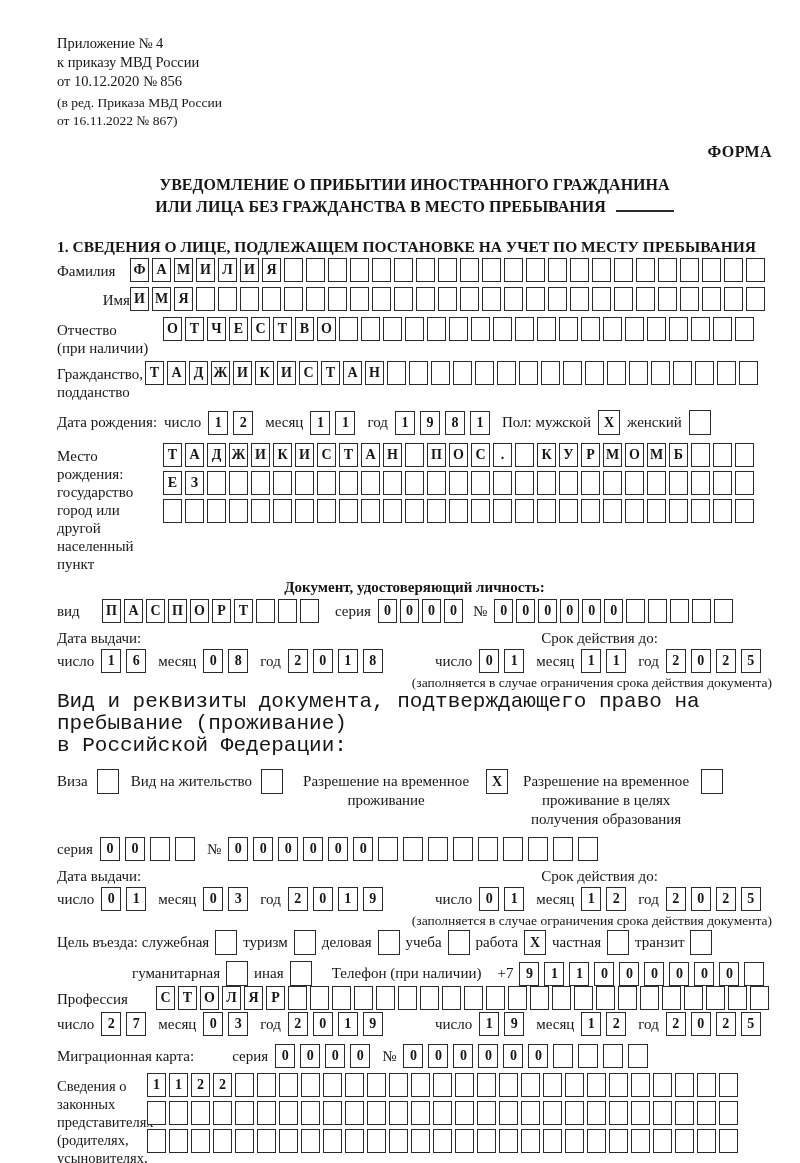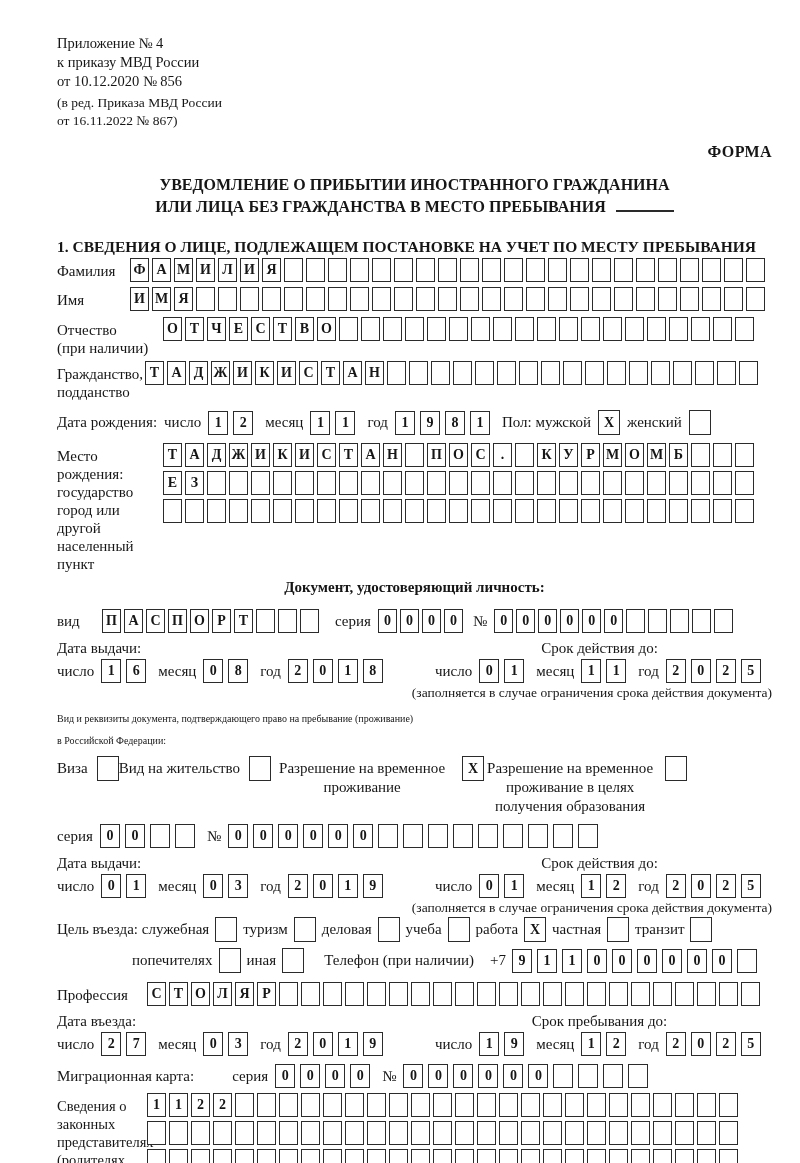--- a/index.html
+++ b/index.html
@@ -37,22 +37,22 @@
   
   .ig{display:flex;align-items:center;gap:7px;}
   .ig .ilbl{font-size:15px;white-space:nowrap;}
   .doc-h{text-align:center;font-weight:bold;font-size:15px;margin-top:6px;}
   .cap-row{display:flex;margin-top:7px;font-size:15px;}
   .cap1{width:370px;text-align:left;}
   .cap2{flex:1;text-align:center;}
   .drow{display:flex;align-items:center;margin-top:2px;}
   .g1{width:378px;}
   .note-r{text-align:right;font-size:13.5px;margin-top:2px;}
-  .para{font-size:10px;line-height:22px;margin-top:7px;}
-  .cbrow{display:flex;align-items:flex-start;margin-top:4px;gap:0;}
+  .para{font-size:21px;line-height:22px;font-family:Liberation Mono, monospace;}
+  .cbrow{display:flex;align-items:flex-start;margin-top:12px;gap:12px;}
   .cbitem{display:flex;align-items:flex-start;gap:9px;}
   .cbitem .clbl{font-size:15px;line-height:19px;padding-top:3px;}
   .ctr{text-align:center;width:182px;padding-top:3px;}
   .purpose{display:flex;align-items:center;gap:6px;margin-top:1px;white-space:nowrap;}
   .purpose .ilbl{font-size:15px;}
   .indent75{margin-left:75px;}
   .w73{width:73px;}
   .w106{width:106px;}
   .w88{width:88px;}
   .w90{width:90px;}
@@ -107,21 +107,21 @@
         <span class="cell"></span>
         <span class="cell"></span>
         <span class="cell"></span>
         <span class="cell"></span>
         <span class="cell"></span>
         <span class="cell"></span>
         <span class="cell"></span>
       </div>
   </div>
 
-  <div class="row" style="margin-top:5px;">
+  <div class="row" style="margin-top:5px;text-align:right;">
     <div class="lbl w73">Имя</div>
     <div class="cells">
         <span class="cell">И</span>
         <span class="cell">М</span>
         <span class="cell">Я</span>
         <span class="cell"></span>
         <span class="cell"></span>
         <span class="cell"></span>
         <span class="cell"></span>
         <span class="cell"></span>
@@ -338,21 +338,21 @@
           <span class="cell"></span>
           <span class="cell"></span>
           <span class="cell"></span>
           <span class="cell"></span>
         </div>
     </div>
   </div>
 
   <div class="doc-h">Документ, удостоверяющий личность:</div>
 
-  <div class="row ig" style="margin-top:13px;">
+  <div class="row ig" style="margin-top:3px;">
     <span class="ilbl" style="width:38px;">вид</span>
     <span class="cells">
         <span class="cell">П</span>
         <span class="cell">А</span>
         <span class="cell">С</span>
         <span class="cell">П</span>
         <span class="cell">О</span>
         <span class="cell">Р</span>
         <span class="cell">Т</span>
         <span class="cell"></span>
@@ -556,21 +556,21 @@
     <span class="ilbl">частная</span>
     <span class="cells cb">
         <span class="cell"></span>
       </span>
     <span class="ilbl">транзит</span>
     <span class="cells cb">
         <span class="cell"></span>
       </span>
   </div>
   <div class="purpose indent75" style="margin-top:6px;">
-    <span class="ilbl">попечителях</span>
+    <span class="ilbl">гуманитарная</span>
     <span class="cells cb">
         <span class="cell"></span>
       </span>
     <span class="ilbl">иная</span>
     <span class="cells cb">
         <span class="cell"></span>
       </span>
     <span class="ilbl" style="margin-left:14px;">Телефон (при наличии)</span>
     <span class="ilbl" style="margin-left:10px;">+7</span>
     <span class="cells sp">
@@ -580,21 +580,21 @@
         <span class="cell">0</span>
         <span class="cell">0</span>
         <span class="cell">0</span>
         <span class="cell">0</span>
         <span class="cell">0</span>
         <span class="cell">0</span>
         <span class="cell"></span>
       </span>
   </div>
 
-  <div class="row" style="margin-top:9px;">
+  <div class="row" style="margin-top:0;justify-content:space-between;">
     <div class="lbl w90">Профессия</div>
     <div class="cells">
         <span class="cell">С</span>
         <span class="cell">Т</span>
         <span class="cell">О</span>
         <span class="cell">Л</span>
         <span class="cell">Я</span>
         <span class="cell">Р</span>
         <span class="cell"></span>
         <span class="cell"></span>
@@ -614,24 +614,20 @@
         <span class="cell"></span>
         <span class="cell"></span>
         <span class="cell"></span>
         <span class="cell"></span>
         <span class="cell"></span>
         <span class="cell"></span>
         <span class="cell"></span>
       </div>
   </div>
 
-  <div class="cap-row">
-    <div class="cap1">Дата въезда:</div>
-    <div class="cap2">Срок пребывания до:</div>
-  </div>
   <div class="drow">
     <div class="ig g1">
       <span class="ilbl">число</span>
       <span class="cells sp">
           <span class="cell">2</span>
           <span class="cell">7</span>
         </span>
       <span class="ilbl">месяц</span>
       <span class="cells sp">
           <span class="cell">0</span>

